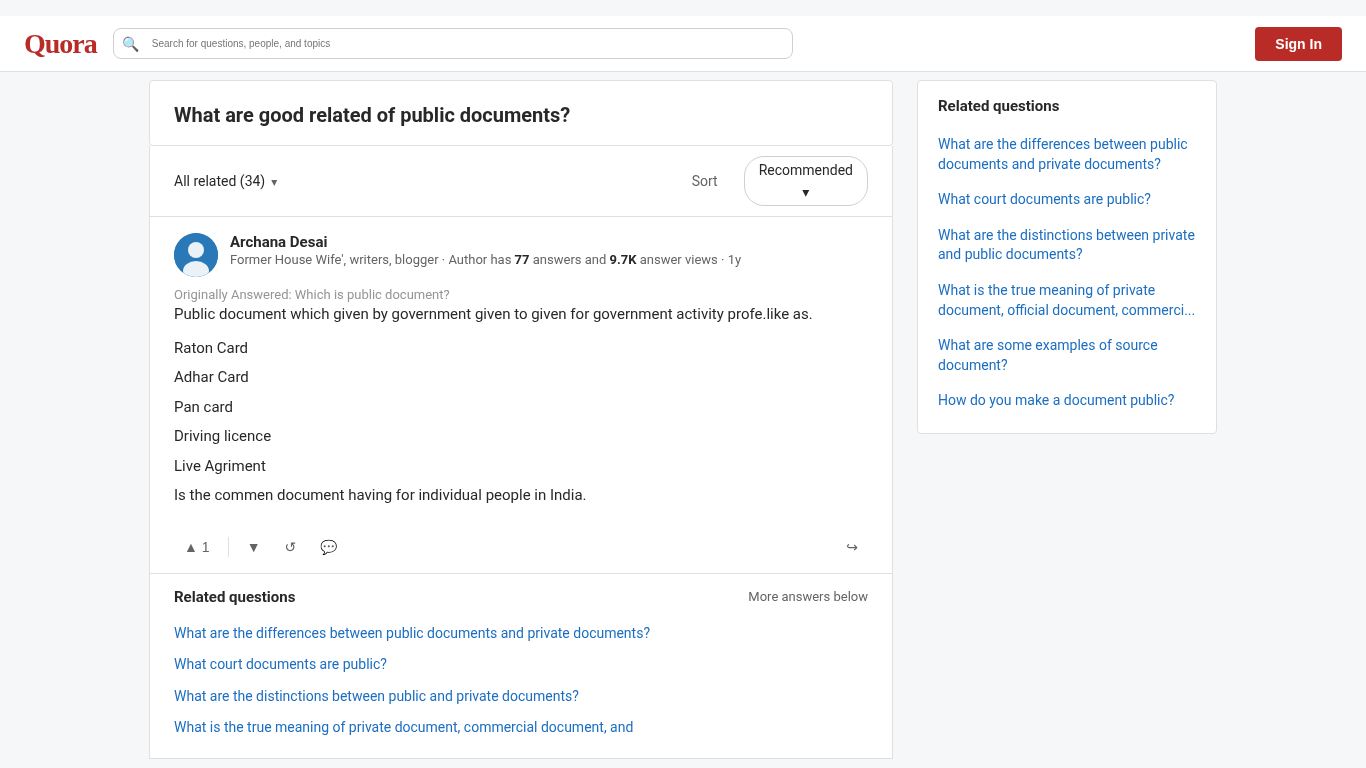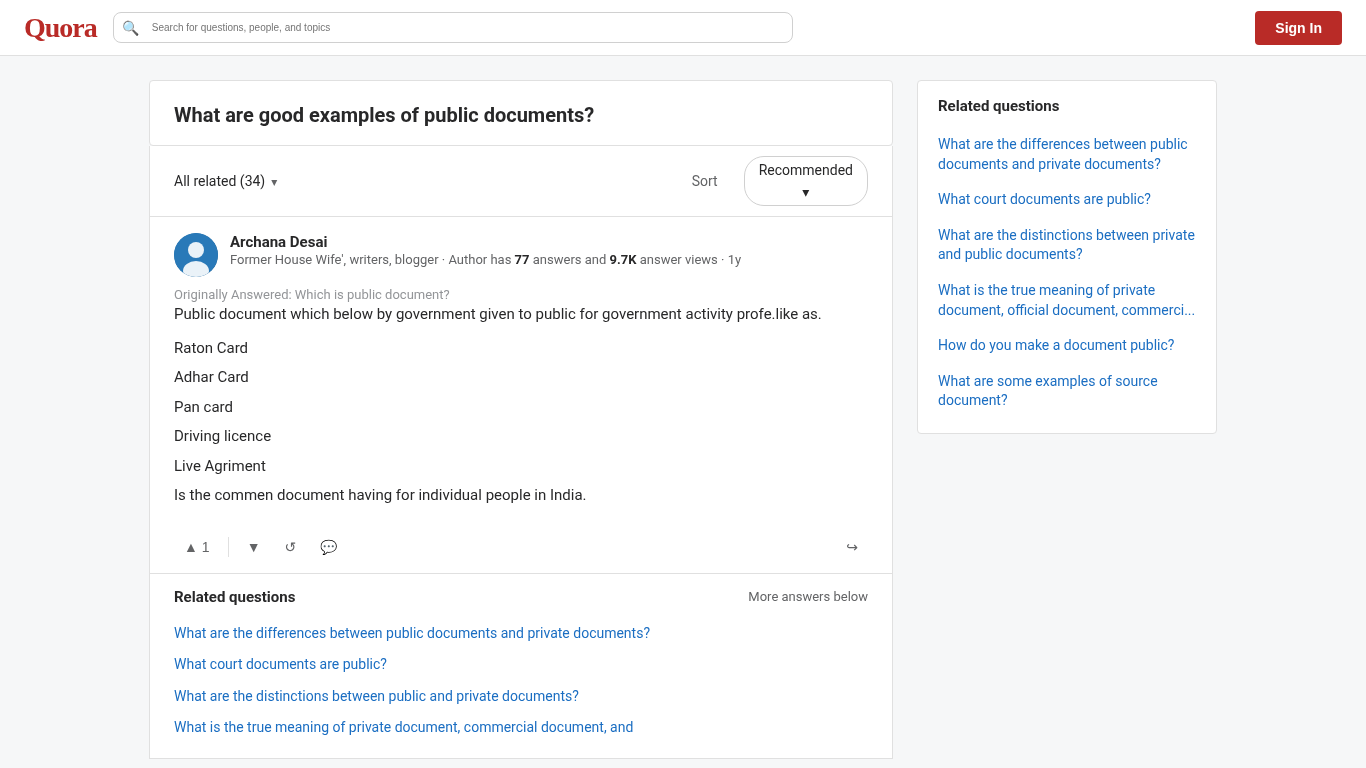--- a/index.html
+++ b/index.html
@@ -8,21 +8,21 @@
     
     #header {
       background: #fff;
       border-bottom: 1px solid #e0e0e0;
       height: 56px;
       display: flex;
       align-items: center;
       padding: 0 24px;
       gap: 16px;
       position: sticky;
-      top: 0;
+      top: 16px;
       z-index: 100;
     }
     #logo {
       font-size: 28px;
       font-weight: bold;
       color: #b92b27;
       font-family: Georgia, serif;
       letter-spacing: -1px;
       cursor: pointer;
     }
@@ -280,21 +280,21 @@
     <input id="search-input" type="text" placeholder="Search for questions, people, and topics" style="">
   </div>
   <button id="signin-btn">Sign In</button>
 </div>
 
 <div id="main-layout">
 
   <div id="left-column">
 
     <div id="question-box">
-      <div id="question-title">What are good examples of public documents?</div>
+      <div id="question-title">What are good related of public documents?</div>
     </div>
 
     <div id="filter-bar">
       <div id="filter-left">
         <span>All related (34)</span>
         <span class="chevron">▾</span>
       </div>
       <div id="filter-right">
         <span>Sort</span>
         <div id="sort-dropdown">
@@ -321,21 +321,21 @@
             <span>answers and</span>
             <strong>9.7K</strong>
             <span>answer views · 1y</span>
           </div>
         </div>
       </div>
 
       <div id="originally-answered">Originally Answered: Which is public document?</div>
 
       <div id="answer-body">
-        <p>Public document which below by government given to public for government activity profe.like as.</p>
+        <p>Public document which given by government given to given for government activity profe.like as.</p>
         <p class="list-item">Raton Card</p>
         <p class="list-item">Adhar Card</p>
         <p class="list-item">Pan card</p>
         <p class="list-item">Driving licence</p>
         <p class="list-item">Live Agriment</p>
         <p>Is the commen document having for individual people in India.</p>
       </div>
 
       <div id="action-bar">
         <button class="action-btn upvote-btn">
@@ -371,18 +371,18 @@
 
   </div>
 
   <div id="right-sidebar">
     <div id="sidebar-box">
       <div id="sidebar-title">Related questions</div>
       <a class="sidebar-link">What are the differences between public documents and private documents?</a>
       <a class="sidebar-link">What court documents are public?</a>
       <a class="sidebar-link">What are the distinctions between private and public documents?</a>
       <a class="sidebar-link">What is the true meaning of private document, official document, commerci...</a>
+      <a class="sidebar-link">What are some examples of source document?</a>
       <a class="sidebar-link">How do you make a document public?</a>
-      <a class="sidebar-link">What are some examples of source document?</a>
     </div>
   </div>
 
 </div>
 
 </body></html>

